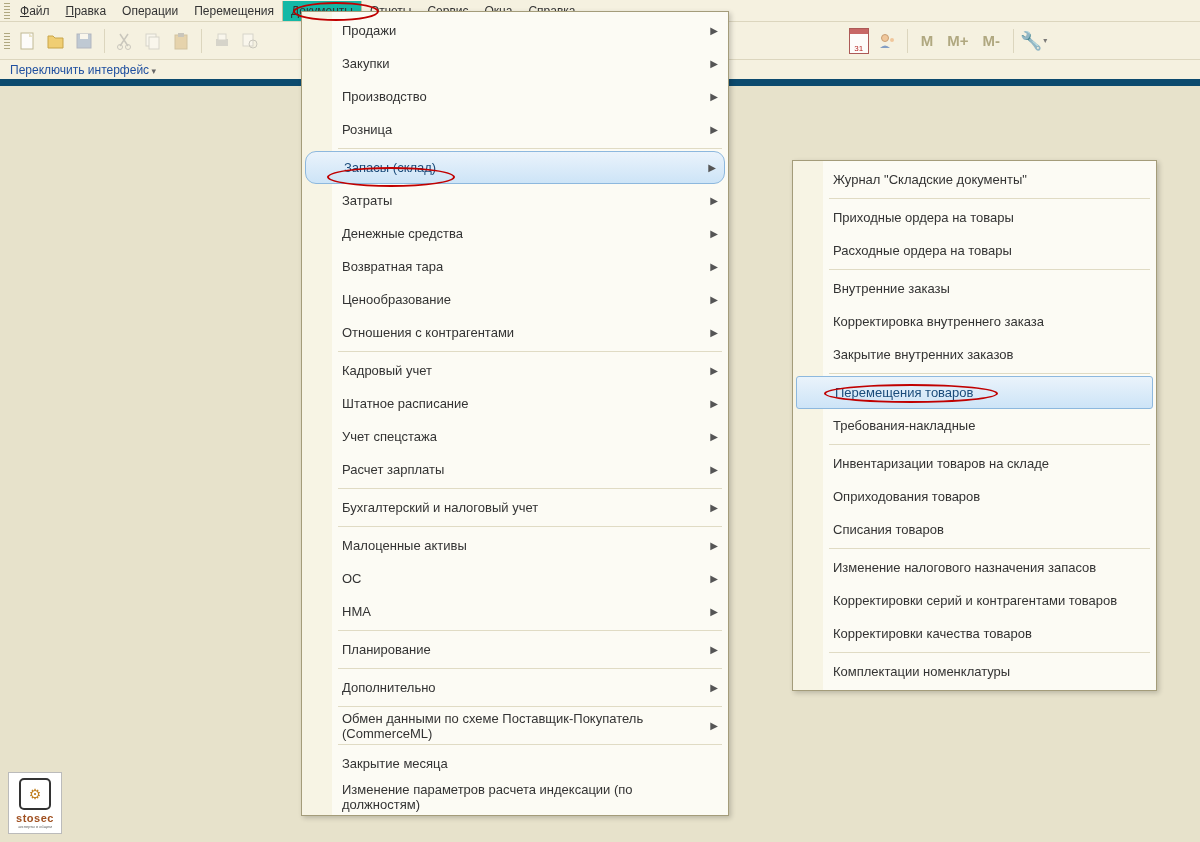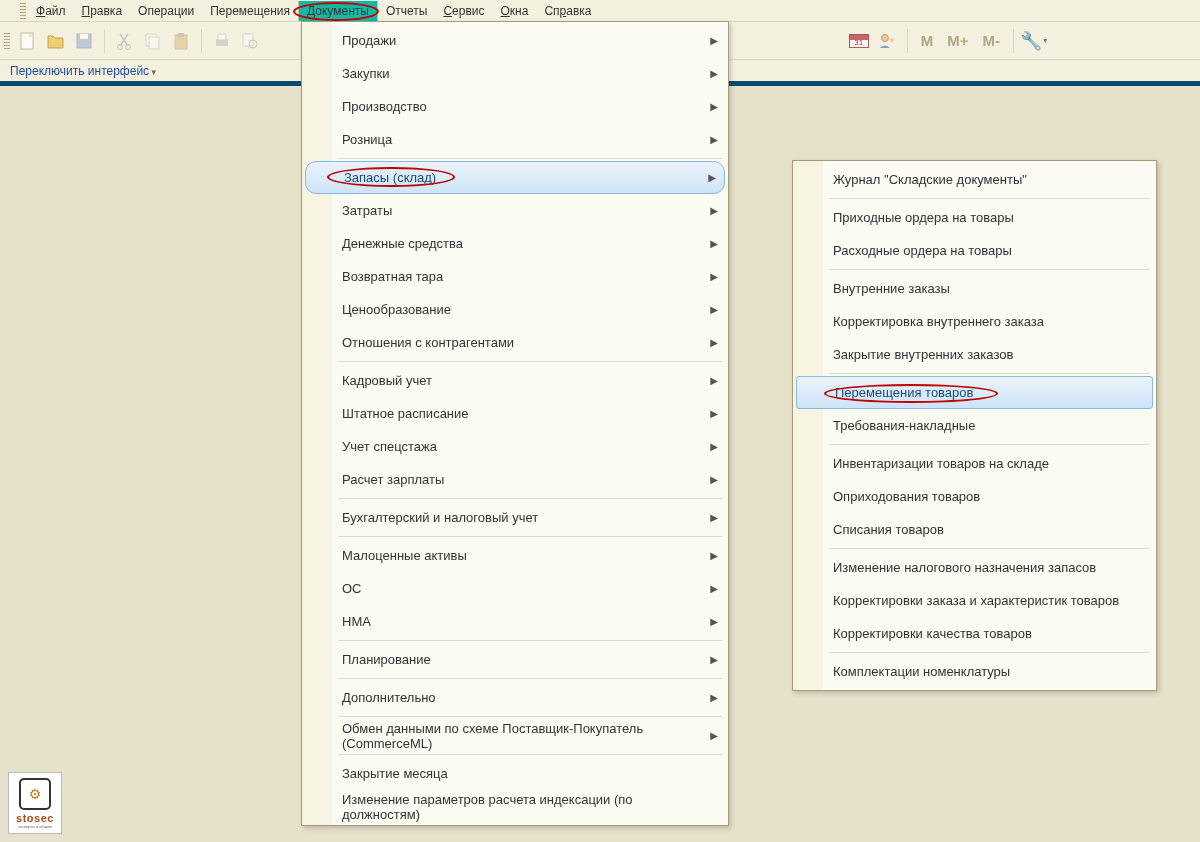--- a/index.html
+++ b/index.html
@@ -11,21 +11,21 @@
     color: #333;
     position: relative;
     overflow: hidden;
   }
   .menubar {
     display: flex;
     align-items: center;
     height: 22px;
     background: #f5f1e0;
     border-bottom: 1px solid #dcd6be;
-    padding-left: 20px;
+    padding-left: 4px;
     position: relative;
     z-index: 10;
   }
   .vdots {
     width: 6px; height: 16px;
     background: repeating-linear-gradient(to bottom,#b0a880 0 1px,transparent 1px 3px);
     margin-right: 2px;
   }
   .menu-item {
     padding: 3px 8px;
@@ -49,52 +49,52 @@
     position: relative;
     z-index: 5;
   }
   .tb-icon {
     width: 24px; height: 24px;
     display: inline-flex; align-items: center; justify-content: center;
     opacity: 0.85;
   }
   .tb-sep { width: 1px; height: 24px; background: #dcd6be; margin: 0 4px; }
   .cal-icon {
-    width: 20px; height: 14px;
+    width: 20px; height: 26px;
     border: 1px solid #a04040;
     background: #fff;
     position: relative;
     font-size: 8px;
     display: flex; align-items: flex-end; justify-content: center;
     color: #a00;
   }
   .cal-icon::before {
     content:""; position:absolute; top:0; left:0; right:0; height:5px; background:#c05050;
   }
   .m-btn { font-size: 15px; font-weight: bold; color: #b0a880; padding: 0 5px; }
   .wrench { color: #888; font-size: 18px; }
   .switcher {
     height: 26px;
     display: flex; align-items: center;
     padding-left: 10px;
-    border-bottom: 5px solid #0c4a6e;
+    border-bottom: 7px solid #0c4a6e;
     background: #f5f1e0;
     position: relative;
     z-index: 4;
   }
   .switcher-label { color: #2050a0; cursor: default; }
   .switcher-label::after { content: " ▾"; color: #666; font-size: 9px; }
   .workspace {
     position: absolute;
     top: 86px; left: 0; right: 0; bottom: 0;
     background: #e7e2cb;
   }
   .dropdown {
     position: absolute;
-    top: 21px; left: 301px;
+    top: 11px; left: 301px;
     width: 428px;
     background: linear-gradient(to right, #f7f4e4 0, #f7f4e4 30px, #fcfbf4 30px, #fcfbf4 100%);
     border: 1px solid #a49c7a;
     box-shadow: 2px 2px 5px rgba(0,0,0,0.2);
     z-index: 20;
     padding: 2px;
   }
   .dropdown-item, .submenu-item {
     display: flex; align-items: center;
     height: 33px;
@@ -305,21 +305,21 @@
     <div class="submenu-item">Закрытие внутренних заказов</div>
     <div class="submenu-sep"></div>
     <div class="submenu-item highlight">Перемещения товаров</div>
     <div class="submenu-item">Требования-накладные</div>
     <div class="submenu-sep"></div>
     <div class="submenu-item">Инвентаризации товаров на складе</div>
     <div class="submenu-item">Оприходования товаров</div>
     <div class="submenu-item">Списания товаров</div>
     <div class="submenu-sep"></div>
     <div class="submenu-item">Изменение налогового назначения запасов</div>
-    <div class="submenu-item">Корректировки заказа и характеристик товаров</div>
+    <div class="submenu-item">Корректировки серий и контрагентами товаров</div>
     <div class="submenu-item">Корректировки качества товаров</div>
     <div class="submenu-sep"></div>
     <div class="submenu-item">Комплектации номенклатуры</div>
   </div>
 
 <div class="oval" style="top:2px; left:293px; width:86px; height:19px;"></div>
 
 <div class="logo-widget">
   <div class="logo-head">⚙</div>
   <div class="logo-txt">stosec</div>

